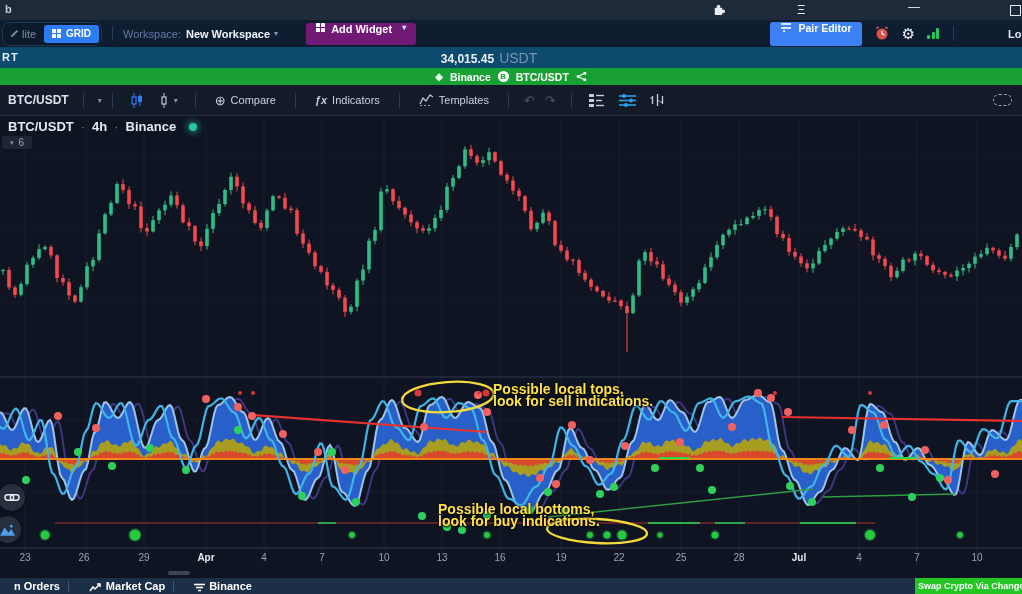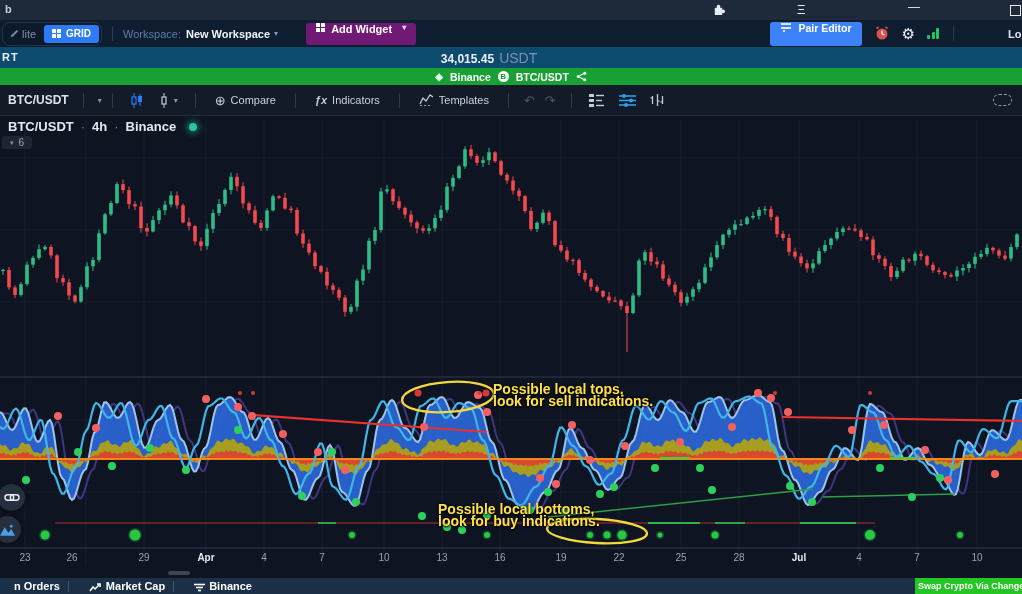--- a/index.html
+++ b/index.html
@@ -755,21 +755,21 @@
     </div>
     <div class="fab" style="left:-6px;top:400px">
       <svg width="15" height="12" viewBox="0 0 16 12">
           <path d="M0 12 L5 3 L9 9 L12 5 L16 12 Z" fill="#4a9fe8"></path>
           <circle cx="12" cy="2" r="1.5" fill="#4a9fe8"></circle>
         </svg>
     </div>
 
     <div class="x-axis" id="x-axis">
         <span style="left: 10px;">23</span>
-        <span style="left: 57px;">26</span>
+        <span style="left: 69px;">26</span>
         <span style="left: 129px;">29</span>
         <span class="major" style="left: 191px;">Apr</span>
         <span style="left: 249px;">4</span>
         <span style="left: 307px;">7</span>
         <span style="left: 369px;">10</span>
         <span style="left: 427px;">13</span>
         <span style="left: 485px;">16</span>
         <span style="left: 546px;">19</span>
         <span style="left: 604px;">22</span>
         <span style="left: 666px;">25</span>

